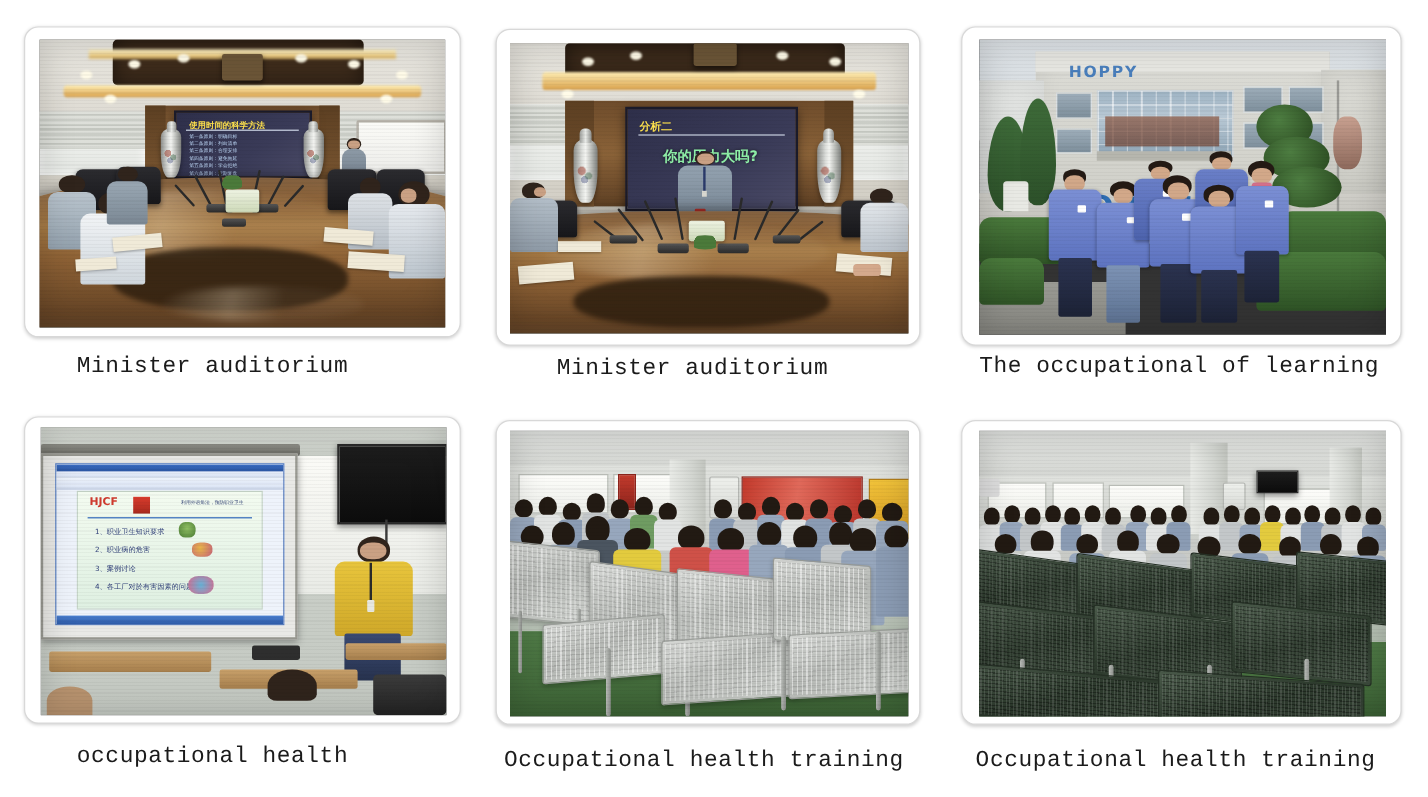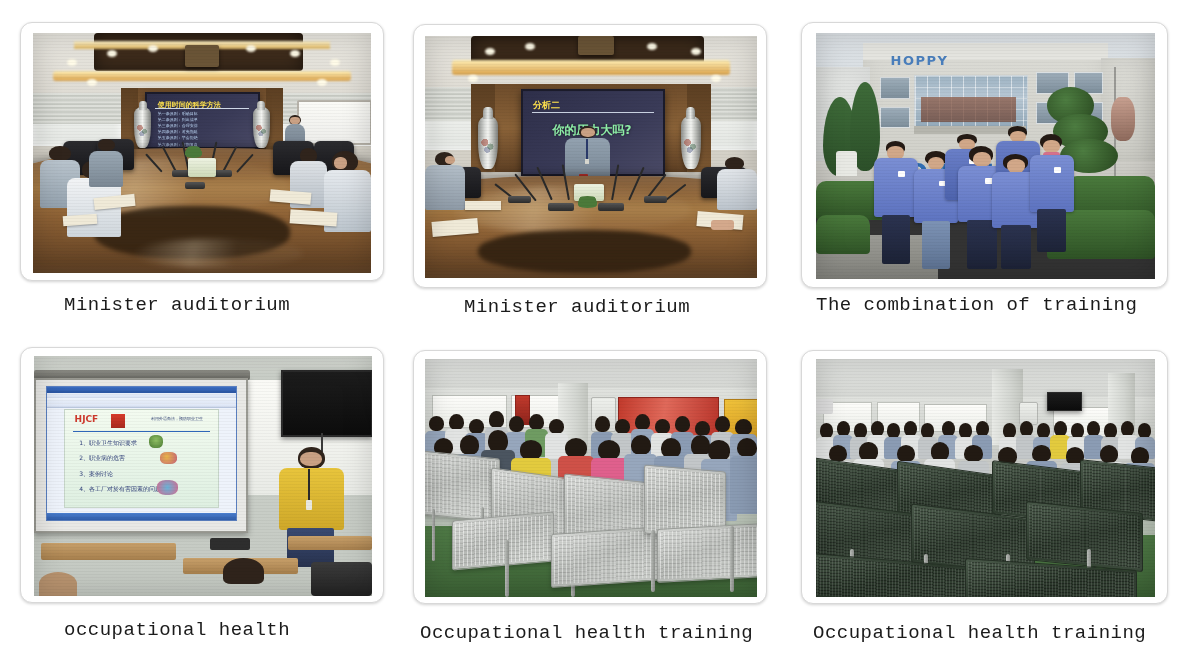--- a/index.html
+++ b/index.html
@@ -838,21 +838,21 @@
           <div class="skin" style="left:31%; top:5%; width:37%; height:11%;"></div>
           <div style="position:absolute; left:30%; top:15%; width:40%; height:6%; background:#d9738e; border-radius:3px;"></div>
           <div class="uniform" style="left:0; top:18%; width:100%; height:48%;"></div>
           <div class="badge-w" style="left:56%; top:28%; width:15%; height:5%;"></div>
           <div class="legs" style="left:18%; top:64%; width:64%; height:36%;"></div>
         </div>
         <div class="grain"></div>
         <div class="vign"></div>
       </div>
     </div>
-    <div class="caption" style="left:15px; top:272px;">The combination of training</div>
+    <div class="caption" style="left:15px; top:272px;">The occupational of learning</div>
   </div>
 
   <div class="cell" style="left:20px; top:347px;">
     <div class="photo-frame" style="left:0; top:0; width:364px; height:256px;">
       <div class="photo" style="left:13px; top:8px; width:338px; height:240px;">
         <div class="cls-wall"></div>
         <div class="cls-ceiling"></div>
         <div class="cls-window" style="left:60%; top:10%; width:40%; height:48%;"></div>
         <div class="cls-window" style="left:0%; top:8%; width:10%; height:8%;"></div>
 

